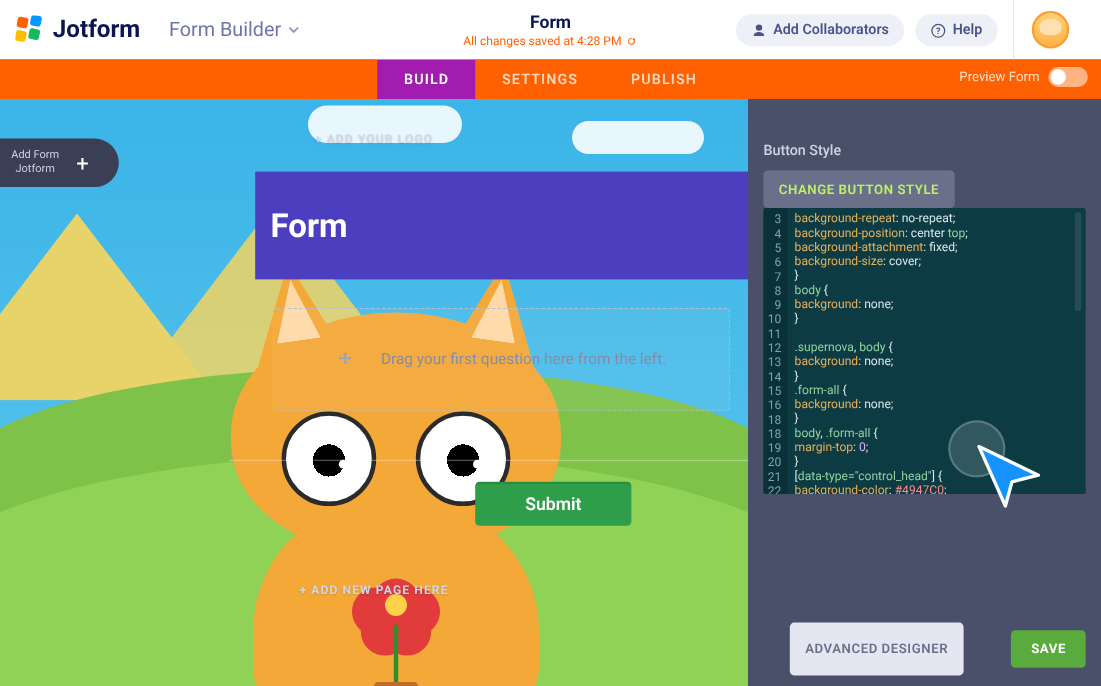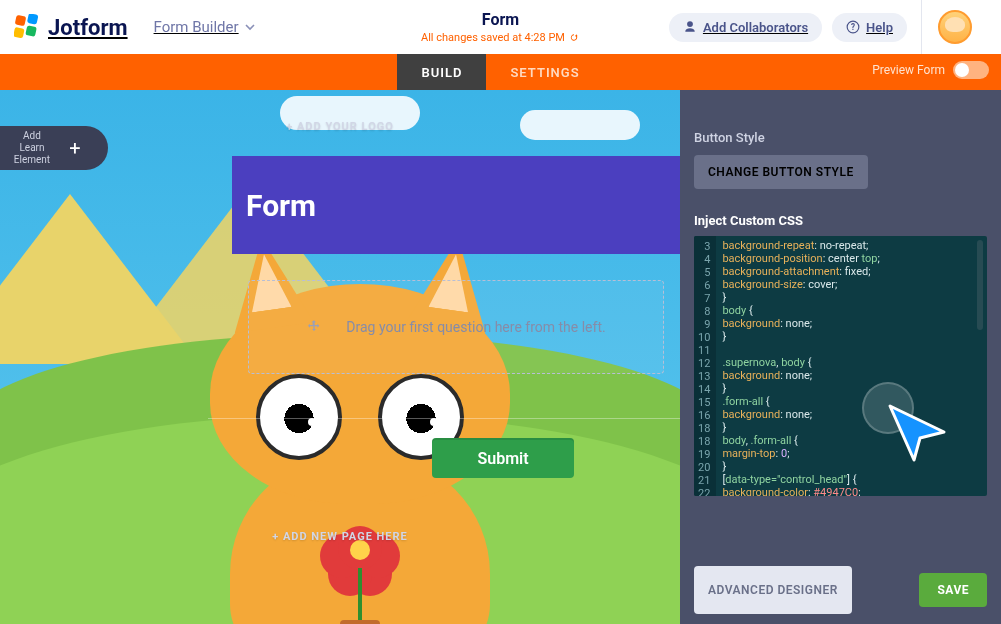--- a/index.html
+++ b/index.html
@@ -1,35 +1,35 @@
 <!DOCTYPE html>
 <html><head>
 <meta charset="utf-8">
 <style>
   * { box-sizing: border-box; margin: 0; padding: 0; font-family: -apple-system, BlinkMacSystemFont, "Segoe UI", Roboto, sans-serif; }
   body { width: 1001px; height: 624px; overflow: hidden; background: #000; position: relative; }
 
   
-  .topbar { position: absolute; top:0; left:0; right:0; height:54px; background:#fff; display:flex; align-items:center; padding:12px 14px; z-index:50;text-decoration:underline; }
+  .topbar { position: absolute; top:0; left:0; right:0; height:54px; background:#fff; display:flex; align-items:center; padding:12px 14px; z-index:50; }
   .logo { display:flex; align-items:center; gap:8px; font-weight:700; font-size:22px; color:#0a1551; }
   .logo-mark { width:26px; height:26px; }
-  .product { margin-left:26px; color:#6f76a7; font-size:15px; display:flex; align-items:center; gap:6px; }
+  .product { margin-left:26px; color:#6f76a7; font-size:18px; display:flex; align-items:center; gap:6px; }
   .top-center { position:absolute; left:50%; transform:translateX(-50%); text-align:center; }
   .top-center .title { font-weight:700; color:#0a1551; font-size:16px; }
   .top-center .saved { font-size:11px; color:#ff6100; margin-top:2px; display:flex; align-items:center; justify-content:flex-end; gap:4px;}
   .top-right { margin-left:auto; display:flex; align-items:center; gap:10px; }
-  .pill { display:flex; align-items:flex-start; gap:6px; background:#edf0f7; color:#4a548a; font-size:13px; font-weight:600; padding:7px 14px; border-radius:20px; }
+  .pill { display:flex; align-items:flex-end; gap:6px; background:#edf0f7; color:#4a548a; font-size:13px; font-weight:600; padding:7px 14px; border-radius:20px; }
   .avatar-wrap { width:66px; height:54px; display:flex; align-items:center; justify-content:center; border-left:1px solid #e3e6ef; margin-left:4px; }
   .avatar { width:34px; height:34px; border-radius:50%; background:linear-gradient(#ffd27a,#ffb347); border:2px solid #ff9c2f; position:relative; }
   .avatar::after { content:""; position:absolute; inset:5px 5px 10px 5px; border-radius:50% 50% 40% 40%; background:#ffe0b3; }
 
   
   .tabs { position:absolute; top:54px; left:0; right:0; height:36px; background:#ff6100; display:flex; align-items:stretch; justify-content:center; z-index:40; }
   .tab { color:#ffd9bf; font-size:13px; font-weight:600; letter-spacing:1px; display:flex; align-items:center; padding:0 24px; }
-  .tab.active { background:#404040; color:#fff; }
+  .tab.active { background:#a21caf; color:#fff; }
   .preview { position:absolute; right:12px; top:0; height:32px; display:flex; align-items:center; gap:8px; color:#ffe3cf; font-size:12px; }
   .toggle { width:36px; height:18px; background:#ffb380; border-radius:9px; position:relative; }
   .toggle::after{ content:""; position:absolute; left:2px; top:2px; width:14px; height:14px; border-radius:50%; background:#fff; }
 
   
   .canvas { position:absolute; top:90px; left:0; width:680px; height:534px; overflow:hidden; }
   .sky { position:absolute; inset:0; background:linear-gradient(#3bb4e7,#5ec7ee); }
   .ground { position:absolute; left:-40px; right:-40px; bottom:0; height:290px; background:#7fc24a; border-top-left-radius:60% 120px; border-top-right-radius:60% 120px; }
   .ground2 { position:absolute; left:-80px; right:-80px; bottom:0; height:210px; background:#8fd255; border-top-left-radius:60% 150px; border-top-right-radius:60% 150px; }
   .mtn { position:absolute; bottom:260px; width:260px; height:170px; background:#e8d36a; clip-path:polygon(50% 0,100% 100%,0 100%); }
@@ -68,36 +68,36 @@
   .add-page { position:absolute; top:440px; left:50%; transform:translateX(-50%); color:#d1d6e6; font-size:11px; letter-spacing:1px; font-weight:700; text-shadow:0 1px 2px rgba(0,0,0,.15);}
 
   .add-element-tab { position:absolute; top:126px; left:0; width:108px; height:44px; background:#3a3f56; border-radius:0 22px 22px 0; display:flex; align-items:center; color:#cdd1e0; z-index:45; }
   .add-element-tab .lbl{ font-size:10px; line-height:12px; padding:0 6px 0 10px; text-align:center; max-width:60px;}
   .add-element-tab .plus{ width:30px; height:30px; border-radius:50%; display:flex; align-items:center; justify-content:center; color:#fff; font-size:20px; margin-right:6px;}
 
   
   .side { position:absolute; top:90px; right:0; width:321px; height:534px; background:#4a5069; color:#cfd3e3; padding:0 14px 14px 14px; overflow:hidden; }
   .section-label { font-size:13px; color:#cfd3e3; margin:32px 0 10px 0; font-weight:500; }
   .section-label.first{ margin-top:40px;}
-  .btn-grey { display:inline-block; background:#6a7089; color:#000000; font-size:12px; letter-spacing:.5px; font-weight:600; padding:10px 14px; border-radius:4px; }
+  .btn-grey { display:inline-block; background:#6a7089; color:#bef264; font-size:12px; letter-spacing:.5px; font-weight:600; padding:10px 14px; border-radius:4px; }
   .css-panel-label { font-size:13px; font-weight:700; color:#fff; margin:24px 0 8px 0; }
   .code-box { background:#0d3b43; border-radius:2px; font-family:Menlo,Consolas,monospace; font-size:11px; line-height:13px; display:flex; height:260px; overflow:hidden; position:relative;}
   .gutter { background:#0a3038; color:#7aa5ad; text-align:right; padding:4px 6px 4px 4px; user-select:none; }
   .gutter div{ height:13px; }
   .code { padding:3px 6px; color:#d9e8ea; white-space:pre; }
   .code .prop{ color:#e7b15a; }
   .code .sel { color:#8fd3a0; }
   .code .num { color:#d8b0ff; }
   .code .val { color:#d9e8ea; }
   .code .hex { color:#ff8a8a; }
   .code .pun { color:#d9e8ea; }
   .below-code { font-size:11.5px; color:#a9afc6; line-height:17px; margin-top:26px; }
   .below-code a{ color:#7fb6ff; }
   .side-footer { position:absolute; bottom:10px; left:14px; right:14px; display:flex; justify-content:space-between; align-items:center; }
-  .adv-btn { background:#e4e7f1; color:#6a7089; font-weight:600; font-size:12px; letter-spacing:.5px; padding:17px 14px; border-radius:4px; }
+  .adv-btn { background:#e4e7f1; color:#6a7089; font-weight:600; font-size:12px; letter-spacing:.5px; padding:17px 14px; border-radius:4px;margin-left:24px; }
   .save-btn{ background:#5aab3d; color:#fff; font-weight:700; font-size:12px; letter-spacing:.5px; padding:10px 18px; border-radius:4px; }
 
   
   .ring { position:absolute; width:52px; height:52px; border-radius:50%; background:rgba(255,255,255,.15); border:2px solid rgba(255,255,255,.2); z-index:80; }
   .cursor-arrow { position:absolute; z-index:81; }
 
   .scroll-ind { position:absolute; right:4px; top:4px; width:6px; height:90px; background:#274b53; border-radius:3px; }
 
   
   .side-peek { position:absolute; top:0; left:0; right:0; height:22px; background:linear-gradient(#4a5069,#4a5069); }
@@ -146,28 +146,29 @@
     </div>
     <div class="avatar-wrap">
       <div class="avatar"></div>
     </div>
   </div>
 </div>
 
 <div class="tabs">
   <div class="tab active">BUILD</div>
   <div class="tab">SETTINGS</div>
+  <div class="tab">PUBLISH</div>
   <div class="preview">
     <span>Preview Form</span>
     <div class="toggle"></div>
   </div>
 </div>
 
 <div class="add-element-tab">
-  <div class="lbl">Add Learn Element</div>
+  <div class="lbl">Add Form Jotform</div>
   <div class="plus">+</div>
 </div>
 
 <div class="canvas">
   <div class="sky"></div>
   <div class="cloud c1"></div>
     <div class="cloud c2"></div>
   <div class="mtn m2"></div>
     <div class="mtn m1"></div>
   <div class="ground"></div>
@@ -205,21 +206,20 @@
   <div class="hr"></div>
   <div class="submit-btn">Submit</div>
   <div class="add-page">+ ADD NEW PAGE HERE</div>
 </div>
 
 <div class="side">
   <div class="side-peek"></div>
   <div class="section-label first">Button Style</div>
   <div class="btn-grey">CHANGE BUTTON STYLE</div>
 
-  <div class="css-panel-label">Inject Custom CSS</div>
   <div class="code-box">
     <div class="gutter" id="gutter">
         <div>3</div>
         <div>4</div>
         <div>5</div>
         <div>6</div>
         <div>7</div>
         <div>8</div>
         <div>9</div>
         <div>10</div>

